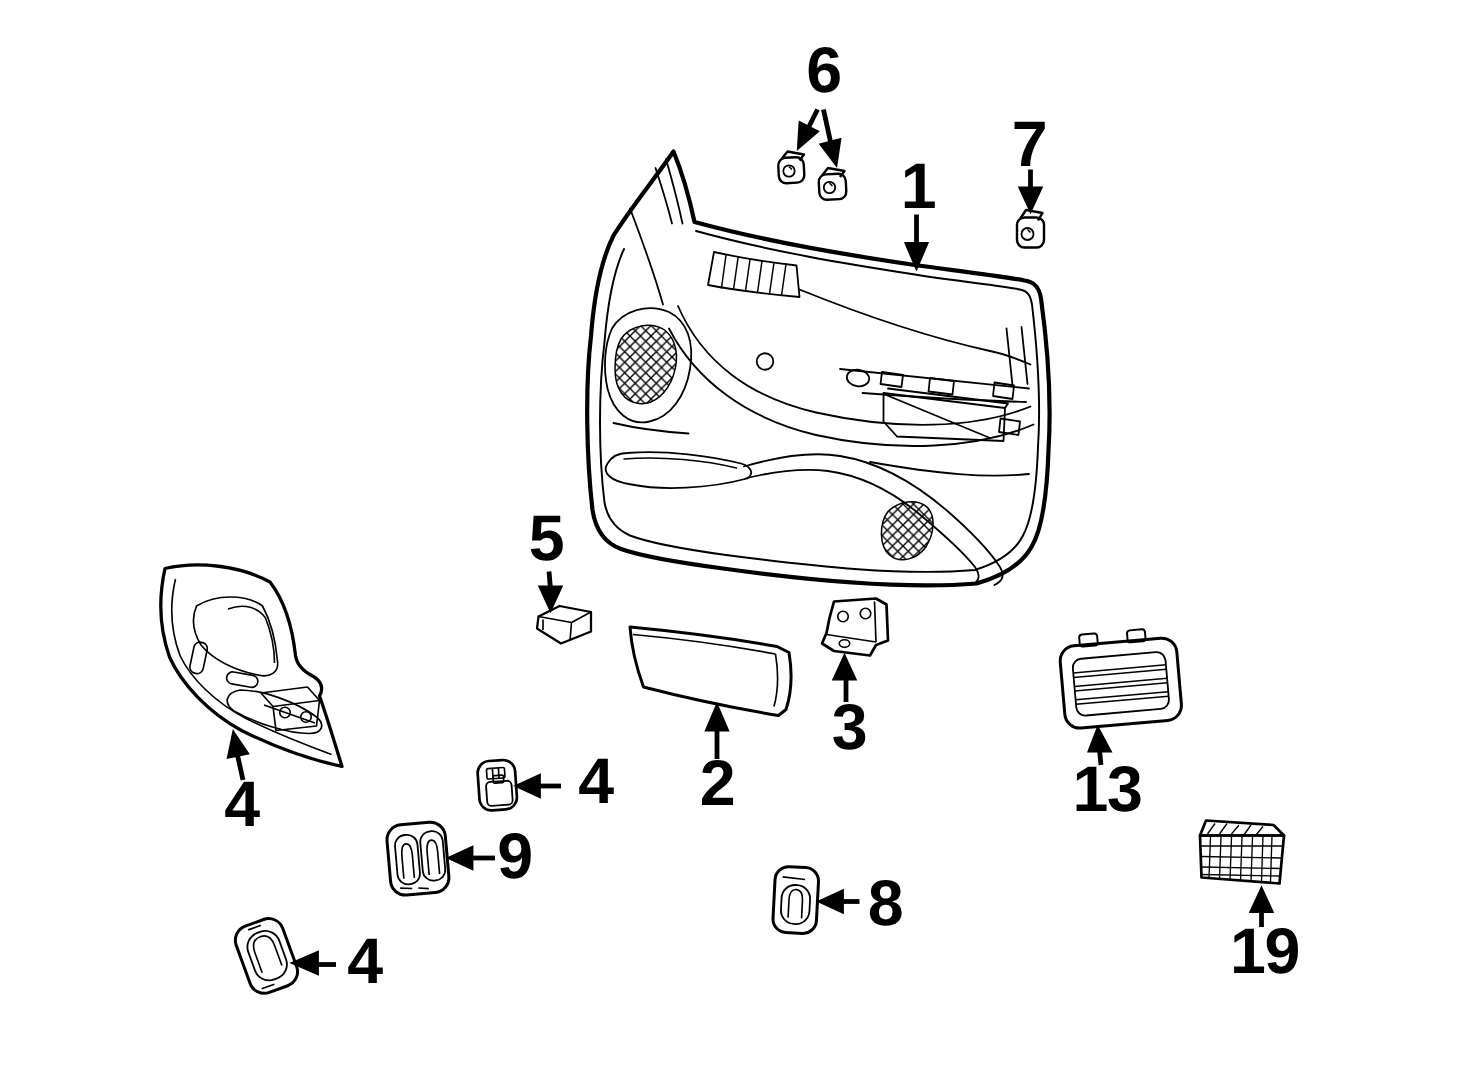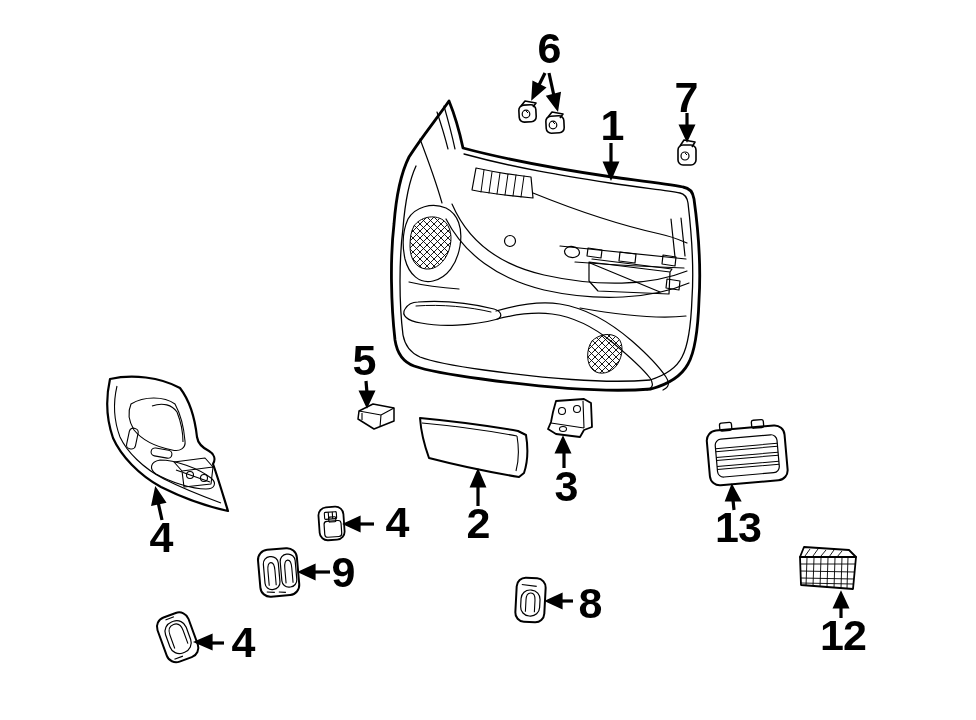--- a/index.html
+++ b/index.html
@@ -221,15 +221,15 @@
   <div class="callout" style="left:478px;top:523px">2</div>
   <div class="callout" style="left:566px;top:486px">3</div>
   <div class="callout" style="left:161px;top:537px">4</div>
   <div class="callout" style="left:364px;top:360px">5</div>
   <div class="callout" style="left:549px;top:48px">6</div>
   <div class="callout" style="left:686px;top:97px">7</div>
   <div class="callout" style="left:590px;top:603px">8</div>
   <div class="callout" style="left:343px;top:572px">9</div>
   <div class="callout" style="left:397px;top:522px">4</div>
   <div class="callout" style="left:243px;top:642px">4</div>
-  <div class="callout" style="left:843px;top:635px">12</div>
+  <div class="callout" style="left:843px;top:635px">19</div>
   <div class="callout" style="left:738px;top:527px">13</div>
 </div>
 
 </body></html>

